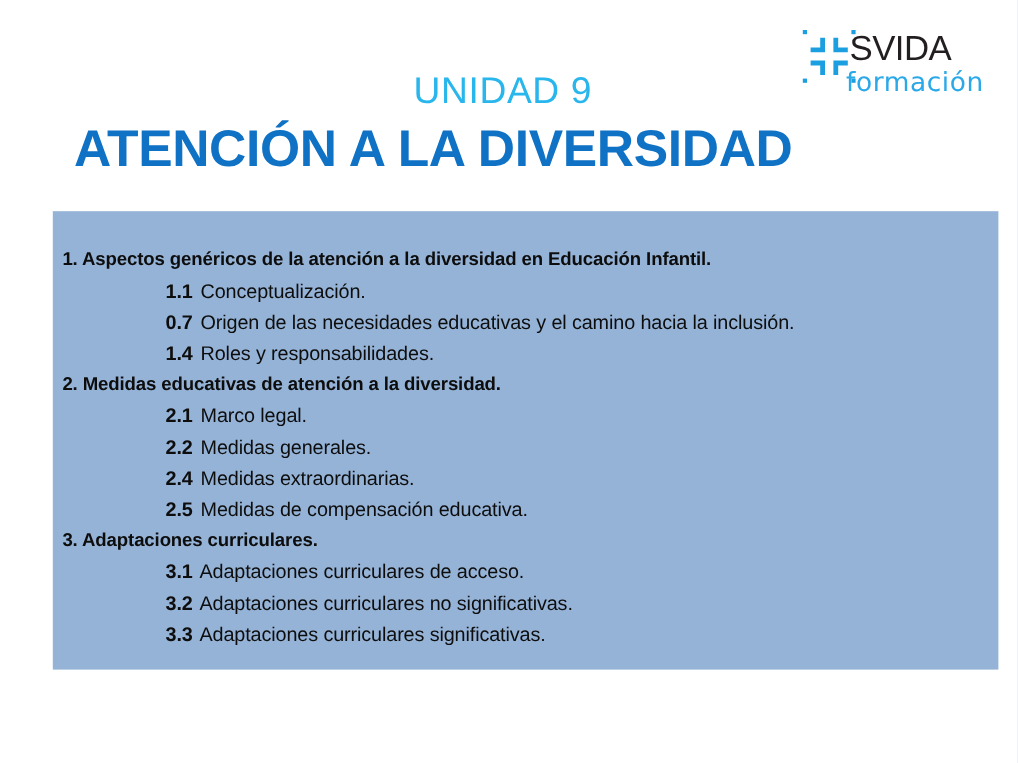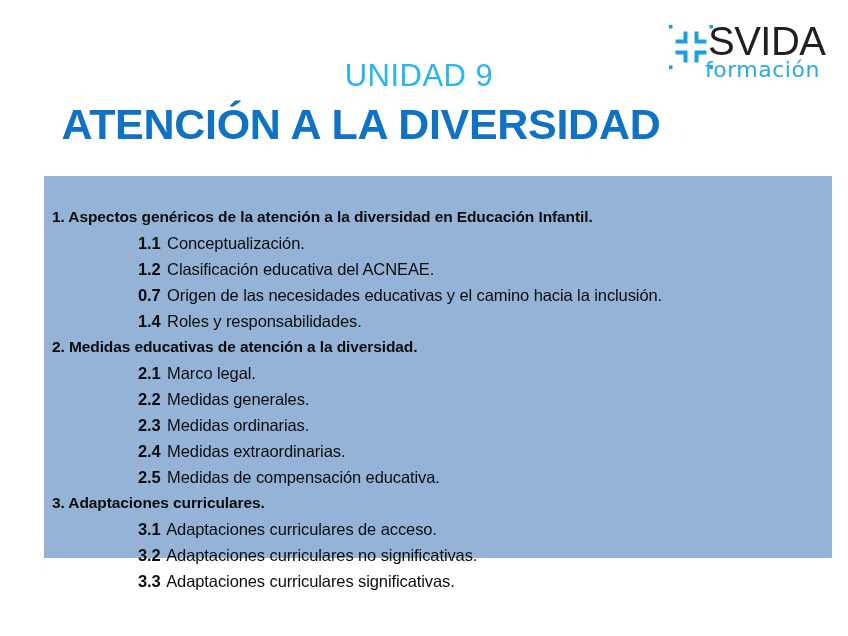--- a/index.html
+++ b/index.html
@@ -28,21 +28,21 @@
     position: absolute;
     left: 0px;
     top: 2px;
     width: 46px;
     height: 46px;
   }
   #logo-wordmark {
     position: absolute;
     left: 40px;
     top: 2px;
-    font-size: 40px;
+    font-size: 29px;
     letter-spacing: -0.5px;
     font-weight: 400;
     color: #231f20;
     line-height: 34px;
     font-family: "Liberation Sans", sans-serif;
   }
   #logo-sub {
     position: absolute;
     left: 37px;
     top: 36px;
@@ -169,27 +169,25 @@
   <div id="logo-sub" style="color: rgb(42, 168, 232);">formación</div>
 </div>
 
 <div id="unit-label" style="color: rgb(41, 182, 236);"><span class="shift">UNIDAD 9</span></div>
 <div id="main-title" style="color: rgb(16, 114, 196);"><span class="shift">ATENCIÓN A LA DIVERSIDAD</span></div>
 
 <div id="content-panel" style="background: rgb(149, 179, 215);">
   <div id="outline" style="color: rgb(13, 13, 13);">
       <div class="outline-row level-1"><span class="num">1.</span><span class="txt"> Aspectos genéricos de la atención a la diversidad en Educación Infantil.</span></div>
       <div class="outline-row level-2"><span class="num">1.1</span><span class="txt"> Conceptualización.</span></div>
-      <div class="outline-row level-2"><span class="num">1.2</span><span class="txt"> Clasificación educativa del ACNEAE.</span></div>
       <div class="outline-row level-2"><span class="num">0.7</span><span class="txt"> Origen de las necesidades educativas y el camino hacia la inclusión.</span></div>
       <div class="outline-row level-2"><span class="num">1.4</span><span class="txt"> Roles y responsabilidades.</span></div>
       <div class="outline-row level-1"><span class="num">2.</span><span class="txt"> Medidas educativas de atención a la diversidad.</span></div>
       <div class="outline-row level-2"><span class="num">2.1</span><span class="txt"> Marco legal.</span></div>
       <div class="outline-row level-2"><span class="num">2.2</span><span class="txt"> Medidas generales.</span></div>
-      <div class="outline-row level-2"><span class="num">2.3</span><span class="txt"> Medidas ordinarias.</span></div>
       <div class="outline-row level-2"><span class="num">2.4</span><span class="txt"> Medidas extraordinarias.</span></div>
       <div class="outline-row level-2"><span class="num">2.5</span><span class="txt"> Medidas de compensación educativa.</span></div>
       <div class="outline-row level-1"><span class="num">3.</span><span class="txt"> Adaptaciones curriculares.</span></div>
       <div class="outline-row level-2"><span class="num">3.1</span><span class="txt"> Adaptaciones curriculares de acceso.</span></div>
       <div class="outline-row level-2"><span class="num">3.2</span><span class="txt"> Adaptaciones curriculares no significativas.</span></div>
       <div class="outline-row level-2"><span class="num">3.3</span><span class="txt"> Adaptaciones curriculares significativas.</span></div>
     </div>
 </div>
 
 </body></html>

